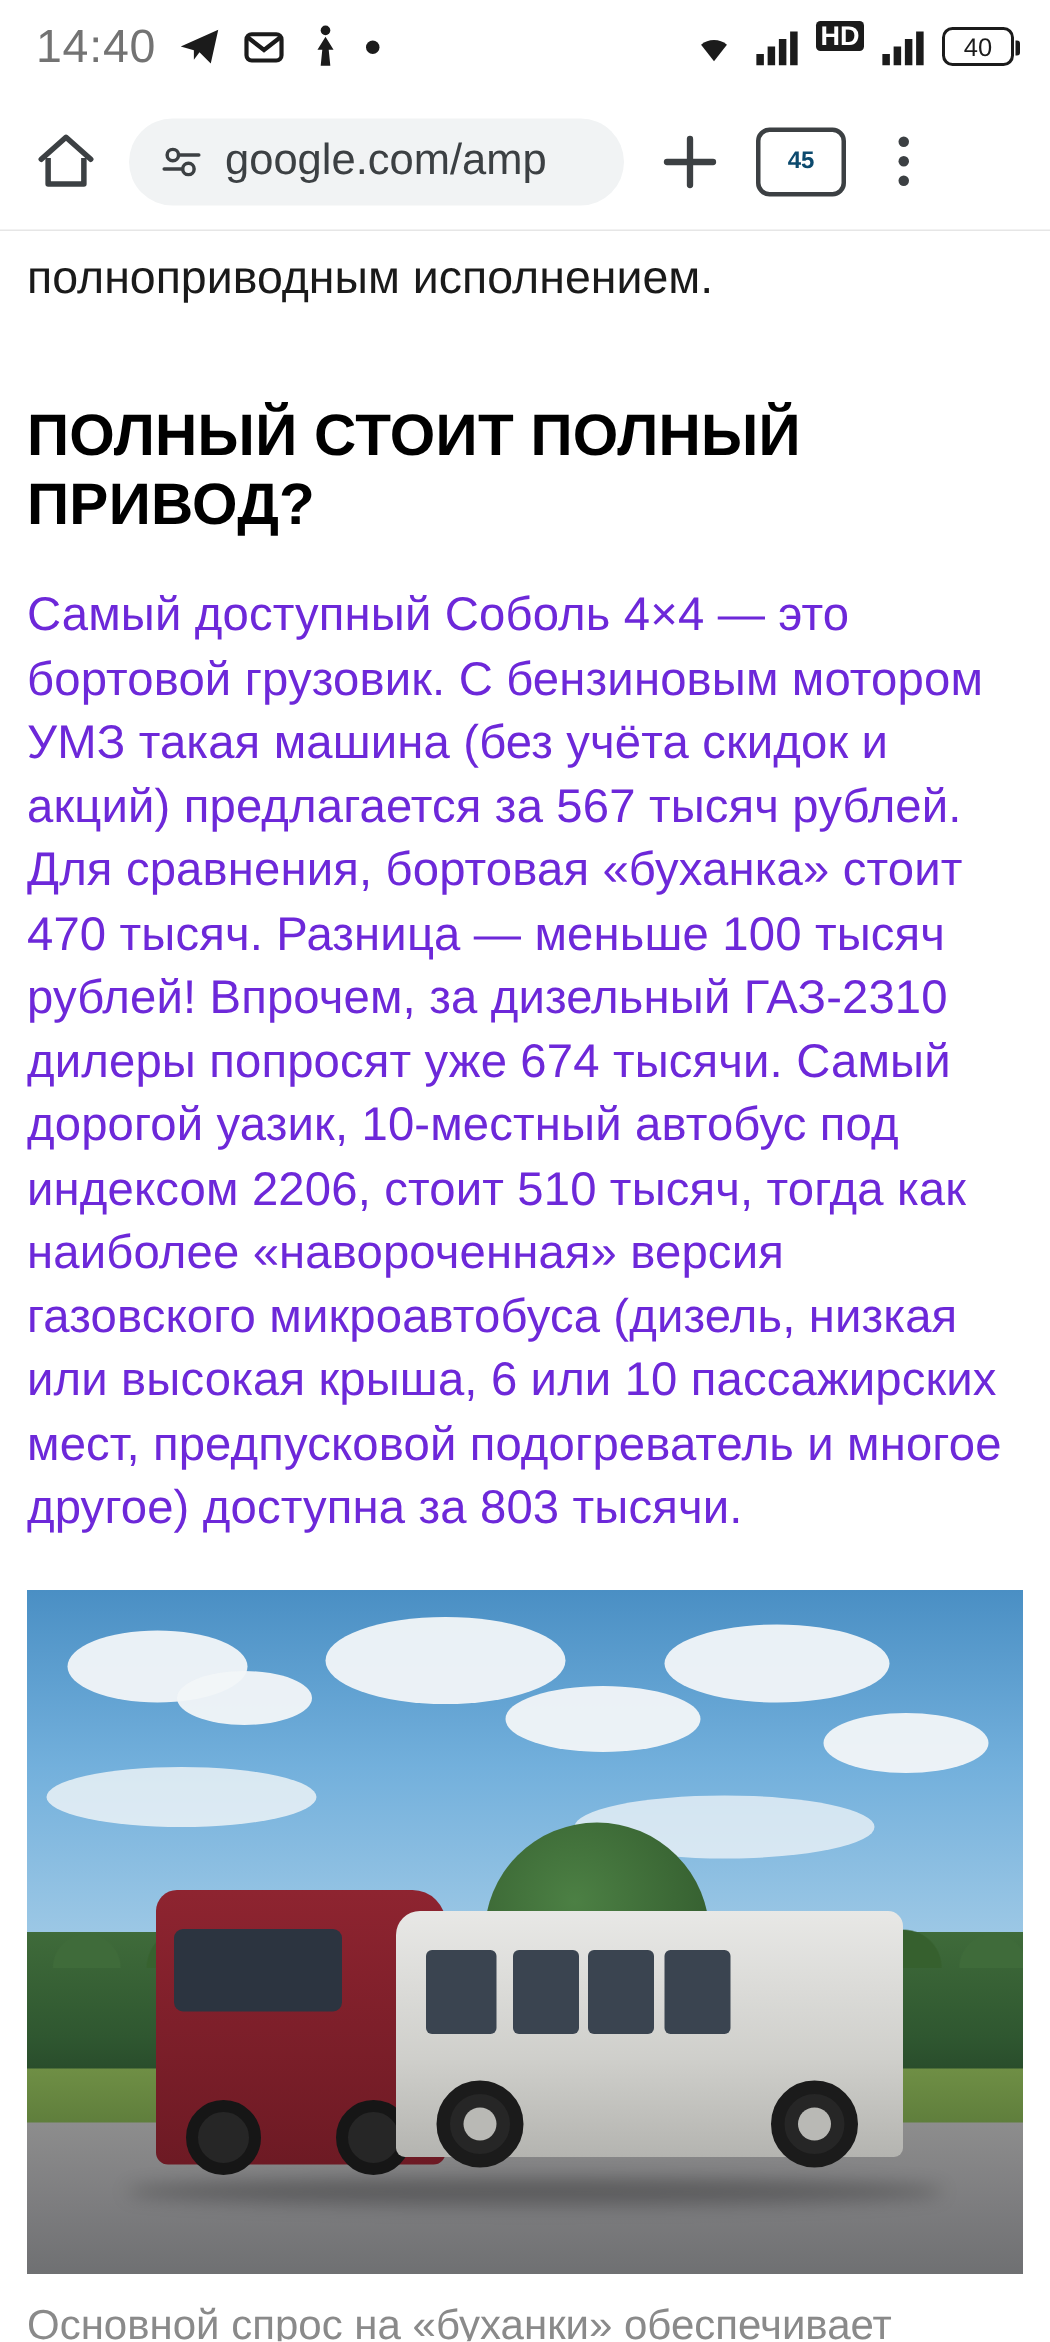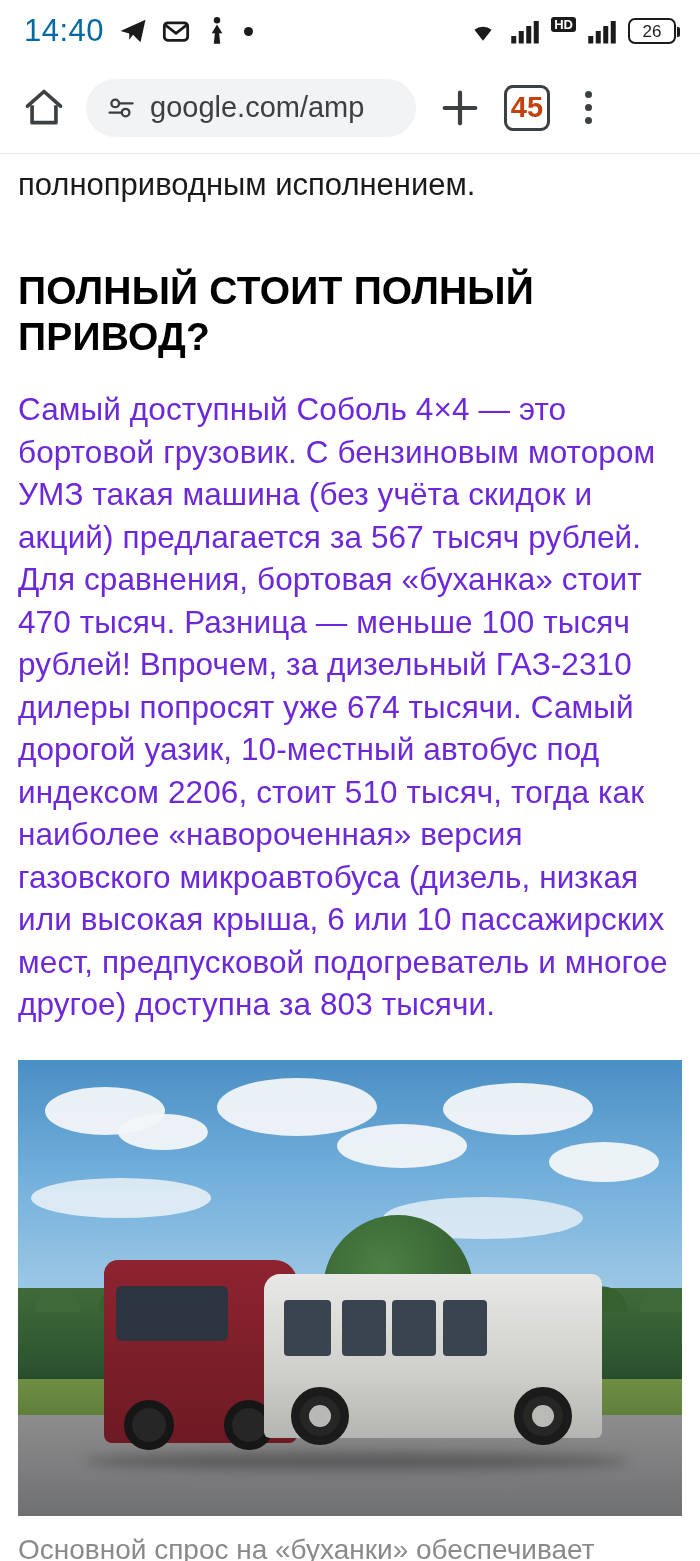--- a/index.html
+++ b/index.html
@@ -30,21 +30,21 @@
     color: #1b1b1b;
   }
   .sb-left {
     display: flex;
     align-items: center;
     gap: 14px;
   }
   .sb-clock {
     font-size: 31px;
     letter-spacing: 0.5px;
-    color: #0369a1;
+    color: #737373;
   }
   .sb-right {
     margin-left: auto;
     display: flex;
     align-items: center;
     gap: 11px;
   }
   .ic { display: inline-block; line-height: 0; }
   .dot {
     width: 9px; height: 9px; border-radius: 50%;
@@ -64,21 +64,21 @@
     width: 3px; height: 10px;
     background: #1b1b1b;
     border-radius: 0 2px 2px 0;
   }
   .battery span {
     font-size: 17px;
     color: #1b1b1b;
     line-height: 1;
   }
   .hd-badge {
-    font-size: 13px;
+    font-size: 18px;
     font-weight: bold;
     background: #1b1b1b;
     color: #fff;
     border-radius: 3px;
     padding: 1px 3px;
     line-height: 1;
     position: relative;
     top: -7px;
   }
 
@@ -107,25 +107,25 @@
     max-width: 330px;
   }
   .url-text {
     font-size: 29px;
     color: #3c4043;
     white-space: nowrap;
     overflow: hidden;
   }
   .plus-btn { width: 52px; height: 52px; display:flex; align-items:center; justify-content:center; }
   .tabs-btn {
-    width: 46px; height: 46px;
+    width: 60px; height: 46px;
     border: 3px solid #3c4043;
     border-radius: 9px;
     display: flex; align-items: center; justify-content: center;
-    font-size: 29px; font-weight: 600; color: #c2410c;
+    font-size: 16px; font-weight: 600; color: #0c4a6e;
   }
   .menu-btn {
     width: 40px; height: 52px;
     display: flex; flex-direction: column;
     align-items: center; justify-content: center; gap: 6px;
   }
   .menu-btn i {
     width: 7px; height: 7px; border-radius: 50%;
     background: #3c4043; display: block;
   }
@@ -314,21 +314,21 @@
       <span class="hd-badge">HD</span>
       <span class="ic">
         <svg width="30" height="26" viewBox="0 0 24 20">
             <rect x="1" y="14" width="4" height="6" fill="#1b1b1b"></rect>
             <rect x="7" y="10" width="4" height="10" fill="#1b1b1b"></rect>
             <rect x="13" y="6" width="4" height="14" fill="#1b1b1b"></rect>
             <rect x="19" y="2" width="4" height="18" fill="#1b1b1b"></rect>
           </svg>
       </span>
       <span class="battery">
-        <span>26</span>
+        <span>40</span>
       </span>
     </div>
   </div>
 
   <div class="toolbar">
     <div class="home-btn">
       <svg width="44" height="44" viewBox="0 0 24 24">
           <path d="M3 11 L12 3 L21 11" fill="none" stroke="#3c4043" stroke-width="2" stroke-linecap="round" stroke-linejoin="round"></path>
           <path d="M5.5 10.5 V20 H18.5 V10.5" fill="none" stroke="#3c4043" stroke-width="2" stroke-linejoin="round"></path>
         </svg>

